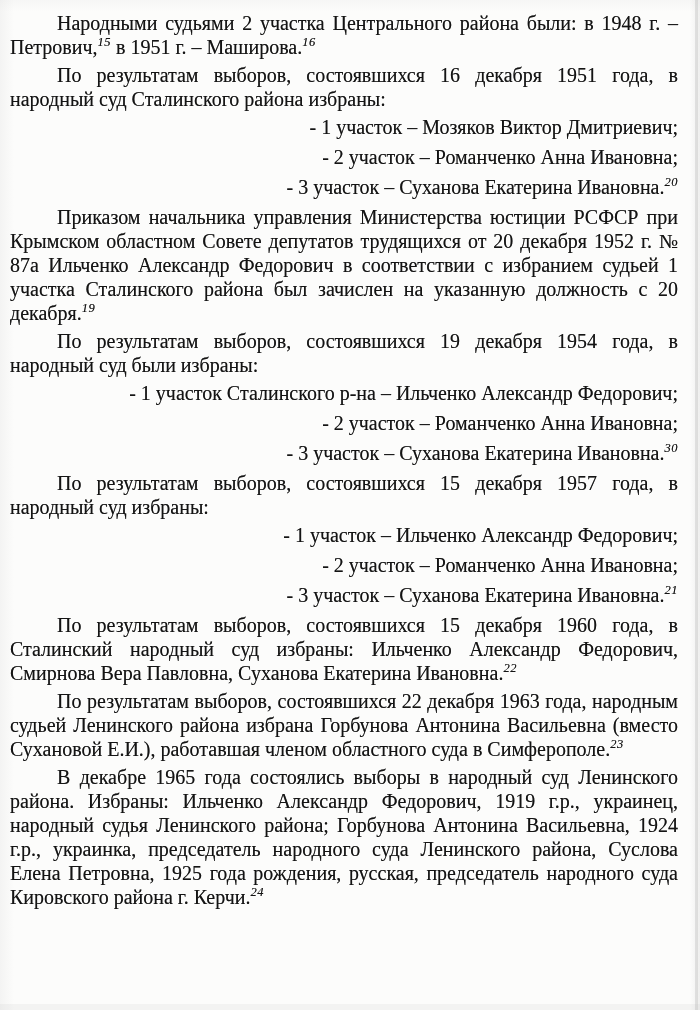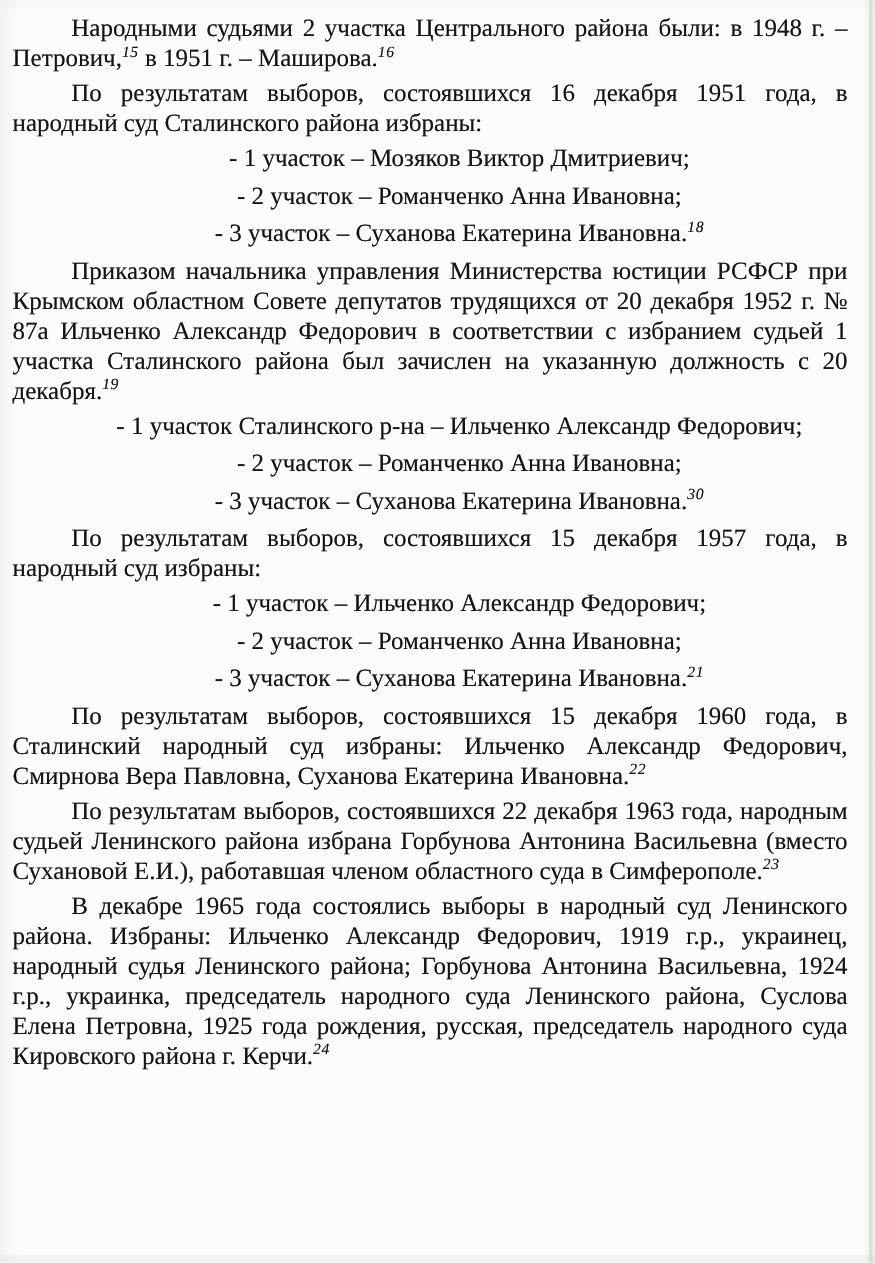--- a/index.html
+++ b/index.html
@@ -33,21 +33,21 @@
   .para {
     margin: 0 0 4px 0;
     text-align: justify;
   }
   .para.indent {
     text-indent: 47px;
   }
   .para.list-item {
     margin: 0 0 6px 0;
     padding-left: 47px;
-    text-align: center;
+    text-align: right;
     text-indent: 0;
   }
   sup {
     font-size: 12.5px;
     line-height: 0;
     vertical-align: super;
     letter-spacing: 0.5px;
     font-style: italic;
   }
   .scan-streak {
@@ -71,22 +71,23 @@
 </style>
 </head>
 <body>
 
 <div class="page">
   <div id="content">
       <p class="para indent">Народными судьями 2 участка Центрального района были: в 1948 г. – Петрович,<sup>15</sup> в 1951 г. – Маширова.<sup>16</sup></p>
       <p class="para indent">По результатам выборов, состоявшихся 16 декабря 1951 года, в народный суд Сталинского района избраны:</p>
       <p class="para list-item">- 1 участок – Мозяков Виктор Дмитриевич;</p>
       <p class="para list-item">- 2 участок – Романченко Анна Ивановна;</p>
-      <p class="para list-item">- 3 участок – Суханова Екатерина Ивановна.<sup>18</sup></p>
+      <p class="para list-item">- 3 участок – Суханова Екатерина Ивановна.<sup>20</sup></p>
       <p class="para indent">Приказом начальника управления Министерства юстиции РСФСР при Крымском областном Совете депутатов трудящихся от 20 декабря 1952 г. № 87а Ильченко Александр Федорович в соответствии с избранием судьей 1 участка Сталинского района был зачислен на указанную должность с 20 декабря.<sup>19</sup></p>
+      <p class="para indent">По результатам выборов, состоявшихся 19 декабря 1954 года, в народный суд были избраны:</p>
       <p class="para list-item">- 1 участок Сталинского р-на – Ильченко Александр Федорович;</p>
       <p class="para list-item">- 2 участок – Романченко Анна Ивановна;</p>
       <p class="para list-item">- 3 участок – Суханова Екатерина Ивановна.<sup>30</sup></p>
       <p class="para indent">По результатам выборов, состоявшихся 15 декабря 1957 года, в народный суд избраны:</p>
       <p class="para list-item">- 1 участок – Ильченко Александр Федорович;</p>
       <p class="para list-item">- 2 участок – Романченко Анна Ивановна;</p>
       <p class="para list-item">- 3 участок – Суханова Екатерина Ивановна.<sup>21</sup></p>
       <p class="para indent">По результатам выборов, состоявшихся 15 декабря 1960 года, в Сталинский народный суд избраны: Ильченко Александр Федорович, Смирнова Вера Павловна, Суханова Екатерина Ивановна.<sup>22</sup></p>
       <p class="para indent">По результатам выборов, состоявшихся 22 декабря 1963 года, народным судьей Ленинского района избрана Горбунова Антонина Васильевна (вместо Сухановой Е.И.), работавшая членом областного суда в Симферополе.<sup>23</sup></p>
       <p class="para indent">В декабре 1965 года состоялись выборы в народный суд Ленинского района. Избраны: Ильченко Александр Федорович, 1919 г.р., украинец, народный судья Ленинского района; Горбунова Антонина Васильевна, 1924 г.р., украинка, председатель народного суда Ленинского района, Суслова Елена Петровна, 1925 года рождения, русская, председатель народного суда Кировского района г. Керчи.<sup>24</sup></p>

